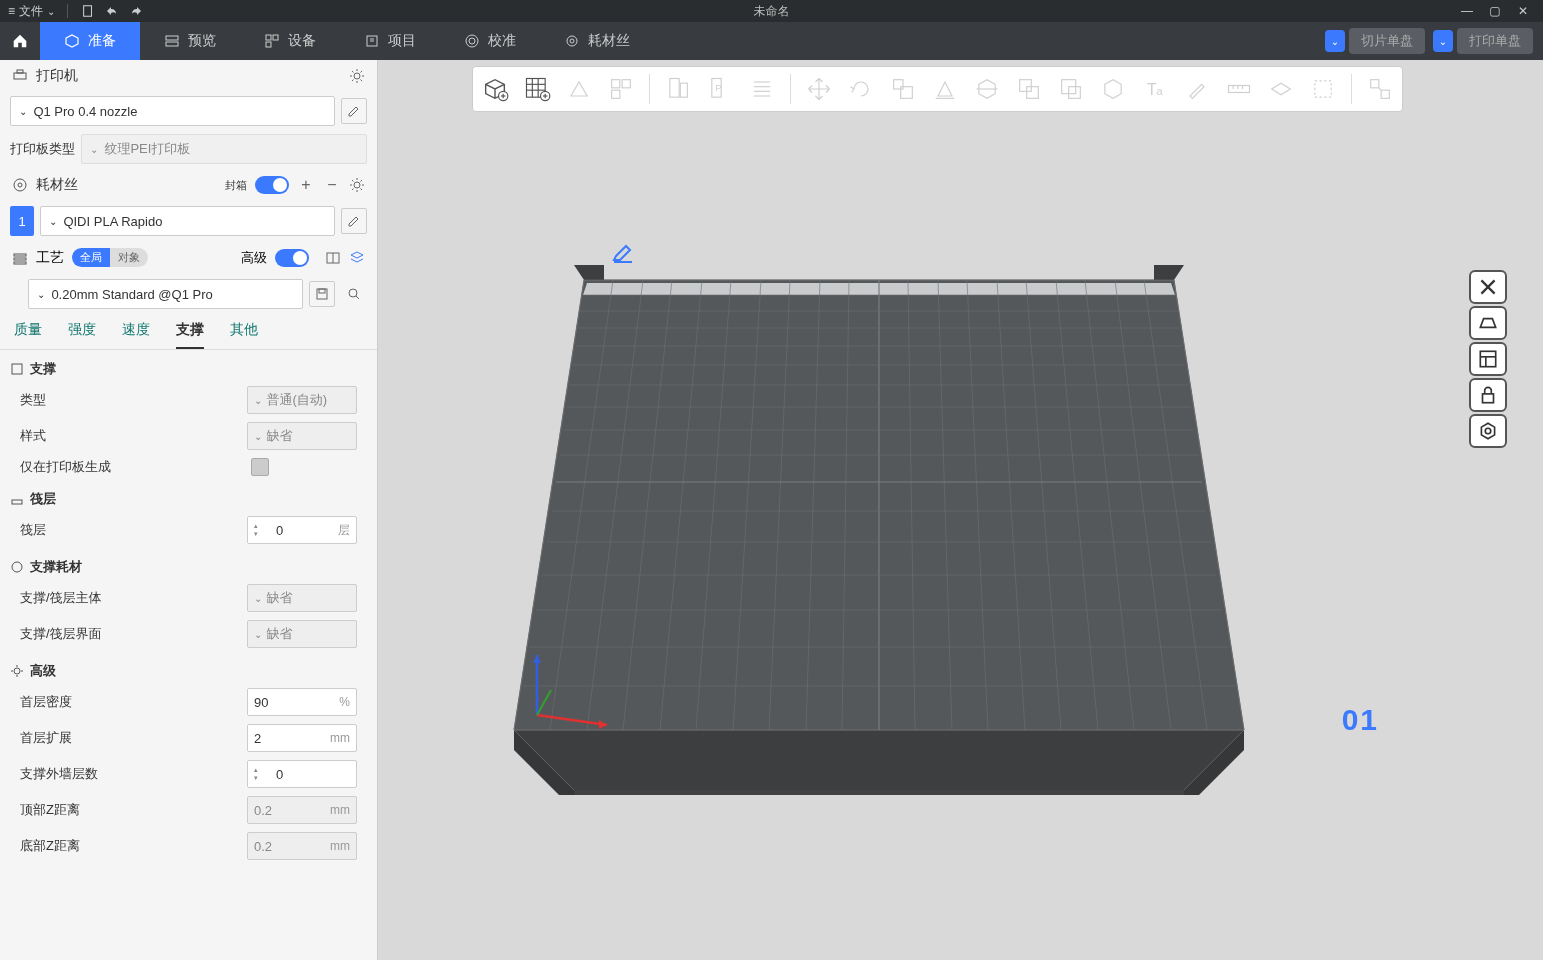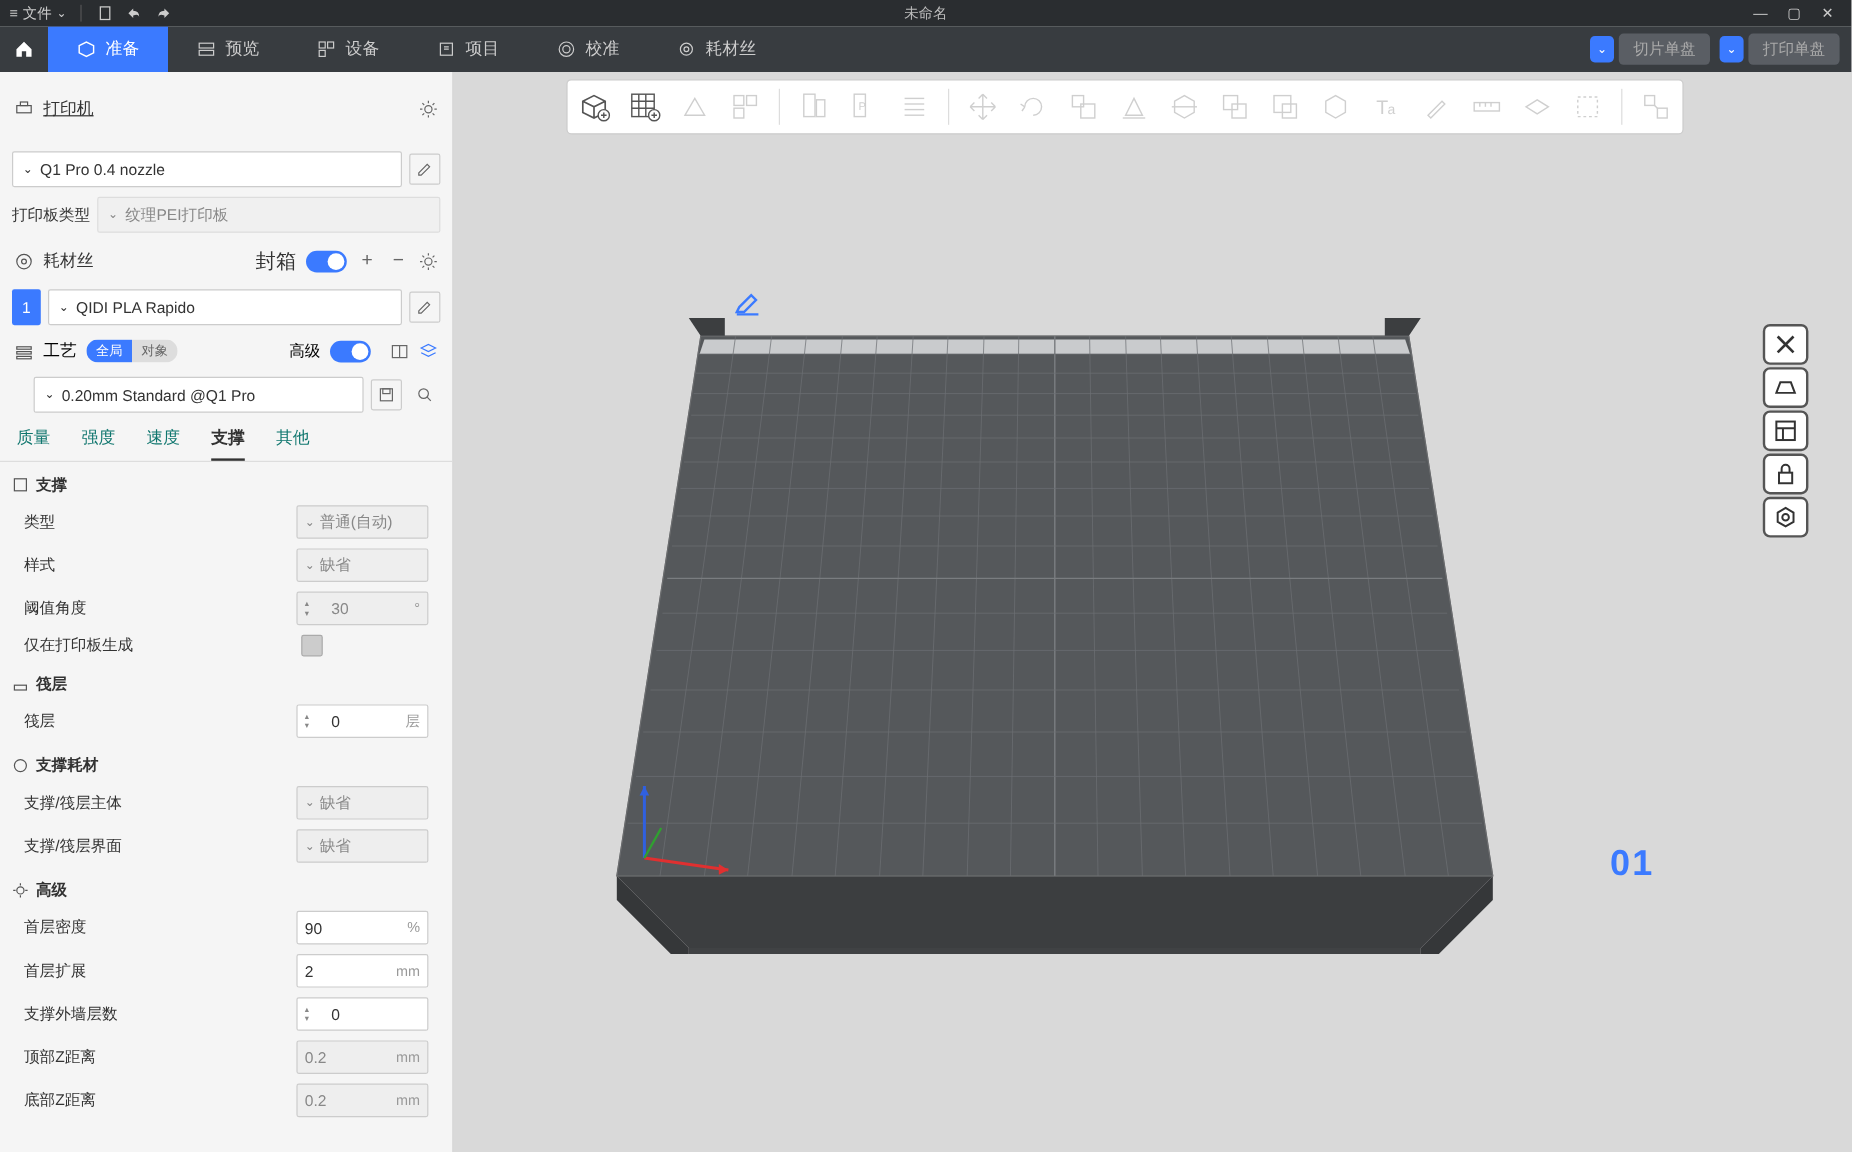--- a/index.html
+++ b/index.html
@@ -22,21 +22,21 @@
 .nav-right { margin-left: auto; display: flex; gap: 8px; padding-right: 10px; }
 .nav-btn { background: #5a5e64; color: #aaa; padding: 4px 12px; border-radius: 4px; font-size: 13px; display: flex; align-items: center; }
 .nav-btn-caret { background: #3b7aff; width: 20px; height: 22px; border-radius: 4px; margin-right: 4px; display: flex; align-items: center; justify-content: center; color: #fff; }
 
 
 .app { display: flex; height: calc(960px - 60px); }
 .sidebar { width: 378px; background: #f5f5f5; overflow-y: auto; border-right: 1px solid #ccc; }
 .viewport { flex: 1; position: relative; background: #d9d9d9; }
 
 
-.panel-header { display: flex; align-items: center; padding: 22px 12px; font-size: 14px; color: #333; gap: 8px; justify-content: space-between; text-decoration: underline; }
+.panel-header { display: flex; align-items: center; padding: 7px 12px; font-size: 14px; color: #333; gap: 8px; justify-content: space-between; }
 .panel-header-left { display: flex; align-items: center; gap: 8px; }
 .panel-icon { width: 16px; height: 16px; }
 .gear-icon { width: 16px; height: 16px; cursor: pointer; }
 
 .select-row { display: flex; padding: 4px 10px; gap: 6px; align-items: center; }
 .select-box { flex: 1; height: 30px; background: #fff; border: 1px solid #ccc; display: flex; align-items: center; padding: 0 8px; font-size: 13px; color: #333; gap: 6px; border-radius: 2px; }
 .small-square { width: 26px; height: 26px; border: 1px solid #ccc; display: flex; align-items: center; justify-content: center; cursor: pointer; border-radius: 2px; }
 .label-inline { font-size: 13px; color: #333; white-space: nowrap; }
 .muted-select { flex: 1; height: 30px; background: #f0f0f0; border: 1px solid #ddd; display: flex; align-items: center; padding: 0 8px; font-size: 13px; color: #888; gap: 6px; border-radius: 2px; }
 
@@ -224,21 +224,21 @@
       </div>
     </div>
 
     <div class="fil-header">
       <svg class="panel-icon" viewBox="0 0 16 16">
           <circle cx="8" cy="8" r="6" fill="none" stroke="#555"></circle>
           <circle cx="8" cy="8" r="2" fill="none" stroke="#555"></circle>
         </svg>
       <span>耗材丝</span>
       <div class="spacer"></div>
-      <span style="font-size:17px">封箱</span>
+      <span style="font-size:11px">封箱</span>
       <div class="toggle"></div>
       <div class="plusminus">+</div>
       <div class="plusminus">−</div>
       <svg class="gear-icon" viewBox="0 0 16 16">
           <circle cx="8" cy="8" r="3" fill="none" stroke="#666"></circle>
           <path d="M8 1 L8 3 M8 13 L8 15 M1 8 L3 8 M13 8 L15 8 M3 3 L4.5 4.5 M11.5 11.5 L13 13 M3 13 L4.5 11.5 M11.5 4.5 L13 3" stroke="#666"></path>
         </svg>
     </div>
     <div class="fil-row">
       <div class="fil-num">1</div>
@@ -314,28 +314,20 @@
           <span class="chevron-down">⌄</span>
           <span>普通(自动)</span>
         </div>
     </div>
     <div class="prop-row">
       <span class="prop-label">样式</span>
       <div class="dropdown-box">
           <span class="chevron-down">⌄</span>
           <span>缺省</span>
         </div>
-    </div>
-    <div class="prop-row">
-      <span class="prop-label">阈值角度</span>
-      <div class="input-box disabled">
-        <span class="input-spinner">▴<br>▾</span>
-        <span style="margin-left:4px">30</span>
-        <span class="input-unit">°</span>
-      </div>
     </div>
     <div class="prop-row">
       <span class="prop-label">仅在打印板生成</span>
       <div class="checkbox" style="background:#ccc;border-color:#aaa"></div>
       <div style="width:88px"></div>
     </div>
 
     <div class="section-title">
       <svg viewBox="0 0 14 14">
           <rect x="2" y="8" width="10" height="4" fill="none" stroke="#555"></rect>

